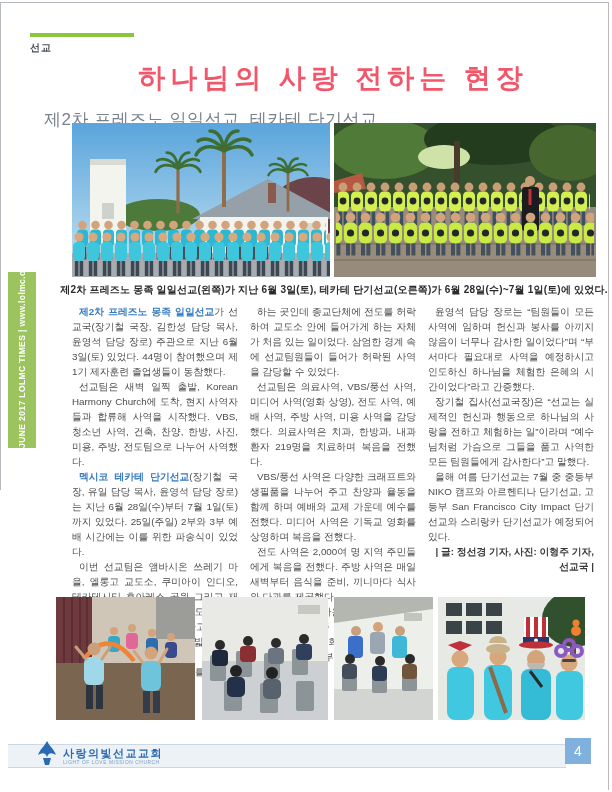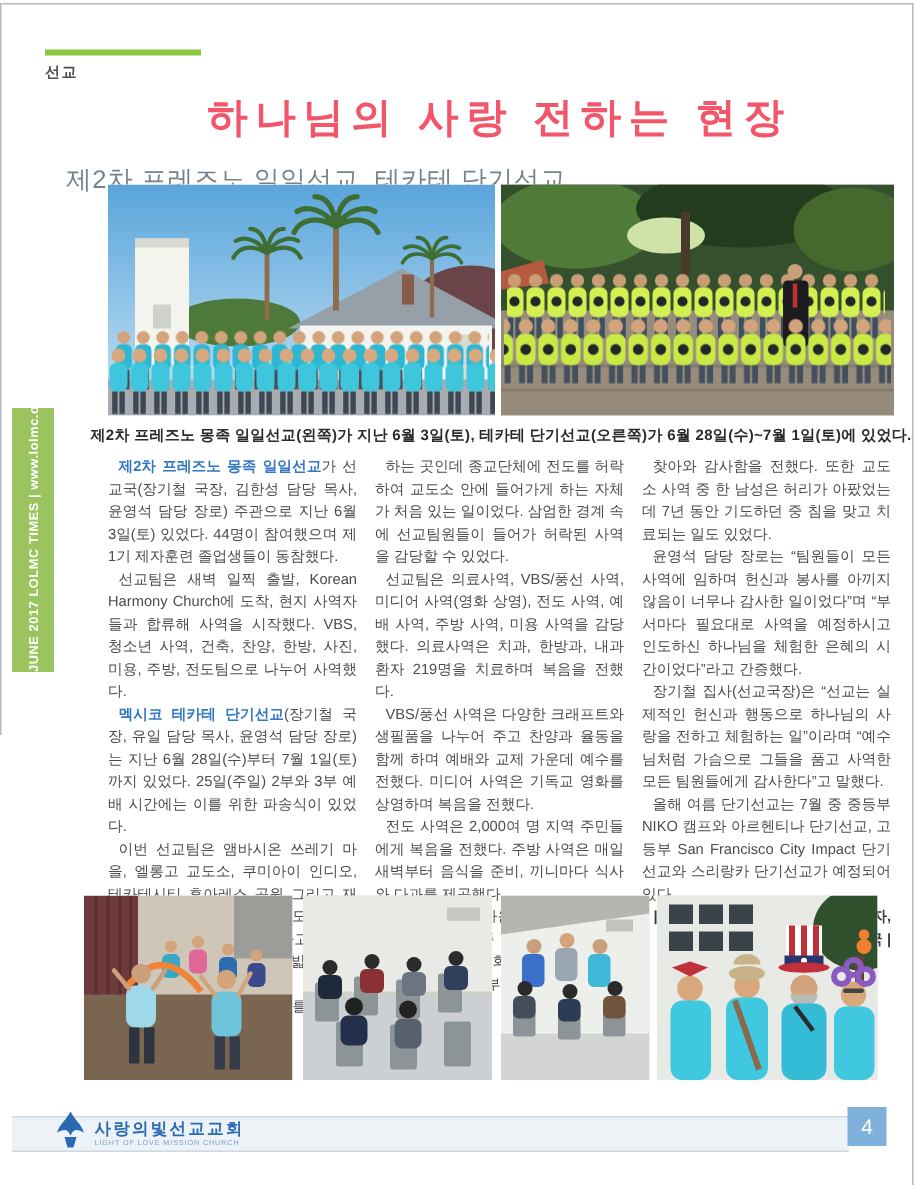--- a/index.html
+++ b/index.html
@@ -155,21 +155,20 @@
       <p>엘롱고 교도소는 중범죄자를 6천 명 이상 수용</p>
     </div>
     <div class="col">
       <p>하는 곳인데 종교단체에 전도를 허락하여 교도소 안에 들어가게 하는 자체가 처음 있는 일이었다. 삼엄한 경계 속에 선교팀원들이 들어가 허락된 사역을 감당할 수 있었다.</p>
       <p>선교팀은 의료사역, VBS/풍선 사역, 미디어 사역(영화 상영), 전도 사역, 예배 사역, 주방 사역, 미용 사역을 감당했다. 의료사역은 치과, 한방과, 내과 환자 219명을 치료하며 복음을 전했다.</p>
       <p>VBS/풍선 사역은 다양한 크래프트와 생필품을 나누어 주고 찬양과 율동을 함께 하며 예배와 교제 가운데 예수를 전했다. 미디어 사역은 기독교 영화를 상영하며 복음을 전했다.</p>
       <p>전도 사역은 2,000여 명 지역 주민들에게 복음을 전했다. 주방 사역은 매일 새벽부터 음식을 준비, 끼니마다 식사와 다과를 제공했다.</p>
       <p class="gap-top">하나님의 사역 가운데 놀라운 역사하심도 있었다. 양쪽 의족을 한 16살 소녀가 치료를 받고 회복이 된 후 다음날 의족을 하지않고 부모와 함께</p>
     </div>
     <div class="col">
-      <p>찾아와 감사함을 전했다. 또한 교도소 사역 중 한 남성은 허리가 아팠었는데 7년 동안 기도하던 중 침을 맞고 치료되는 일도 있었다.</p>
       <p>윤영석 담당 장로는 “팀원들이 모든 사역에 임하며 헌신과 봉사를 아끼지 않음이 너무나 감사한 일이었다”며 “부서마다 필요대로 사역을 예정하시고 인도하신 하나님을 체험한 은혜의 시간이었다”라고 간증했다.</p>
       <p>장기철 집사(선교국장)은 “선교는 실제적인 헌신과 행동으로 하나님의 사랑을 전하고 체험하는 일”이라며 “예수님처럼 가슴으로 그들을 품고 사역한 모든 팀원들에게 감사한다”고 말했다.</p>
       <p class="gap-top">올해 여름 단기선교는 7월 중 중등부 NIKO 캠프와 아르헨티나 단기선교, 고등부 San Francisco City Impact 단기선교와 스리랑카 단기선교가 예정되어 있다.</p>
       <p class="byline">| 글: 정선경 기자, 사진: 이형주 기자, 선교국 |</p>
     </div>
   </div>
 
   <div class="abs photo bp1">
     <svg viewBox="0 0 139 123" preserveAspectRatio="none">
       <rect width="139" height="123" fill="#cfc6b8"></rect>

